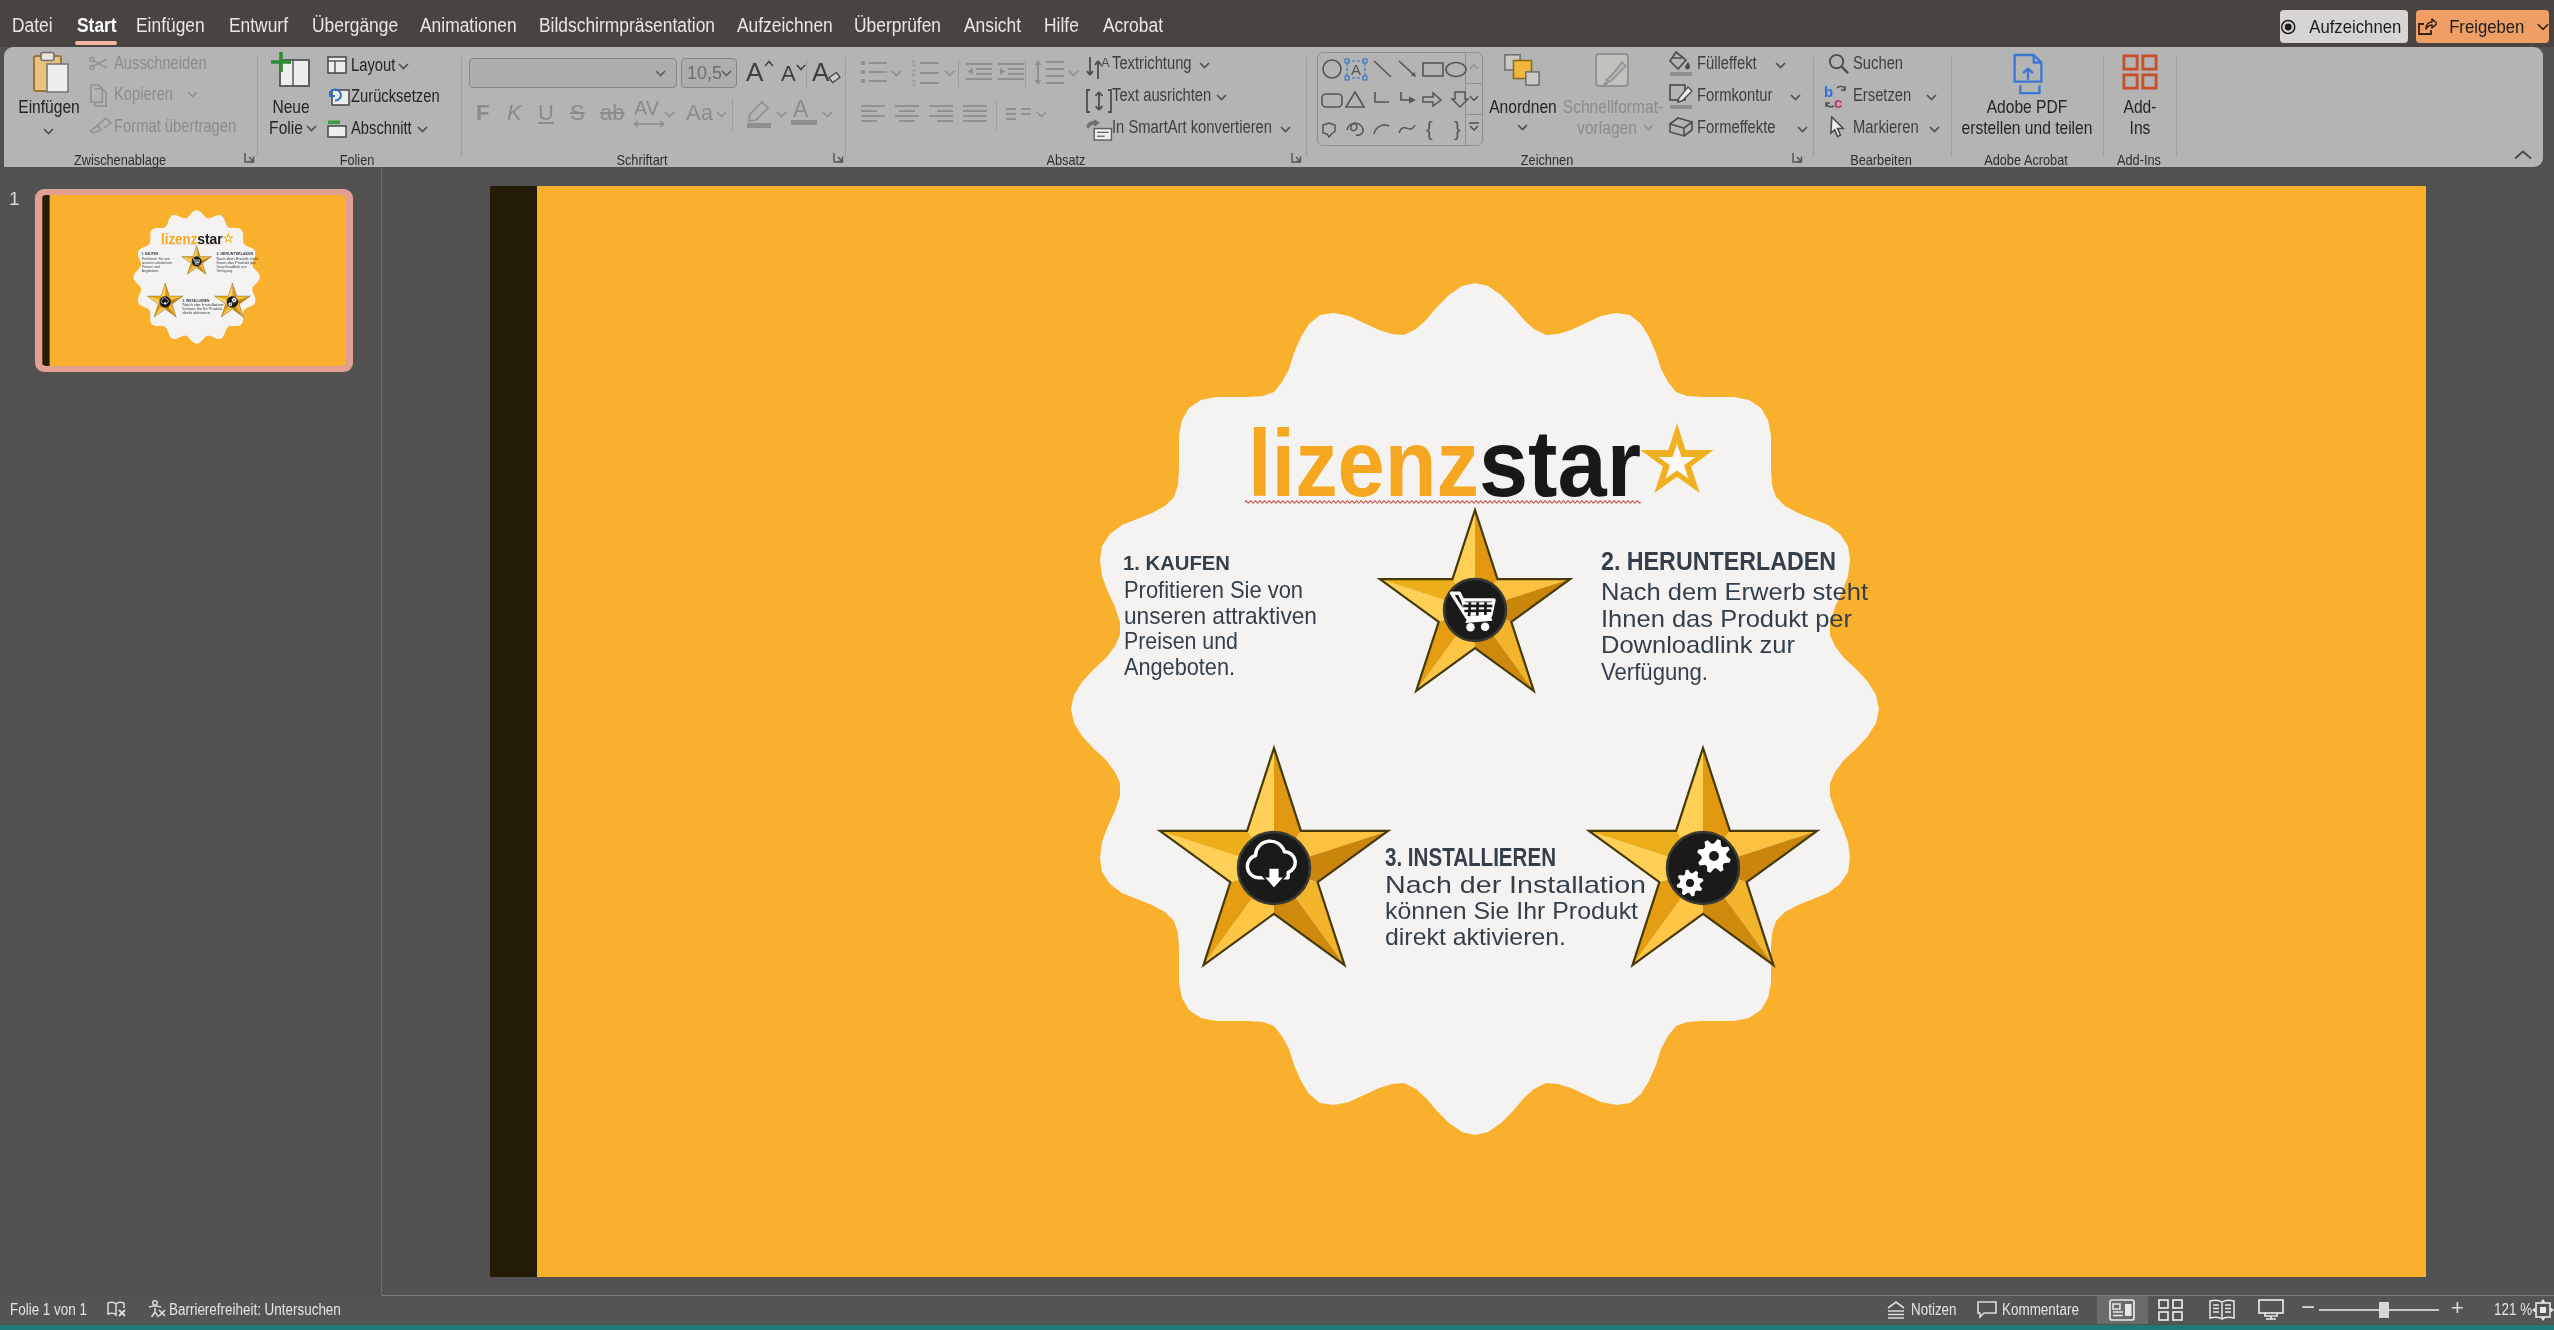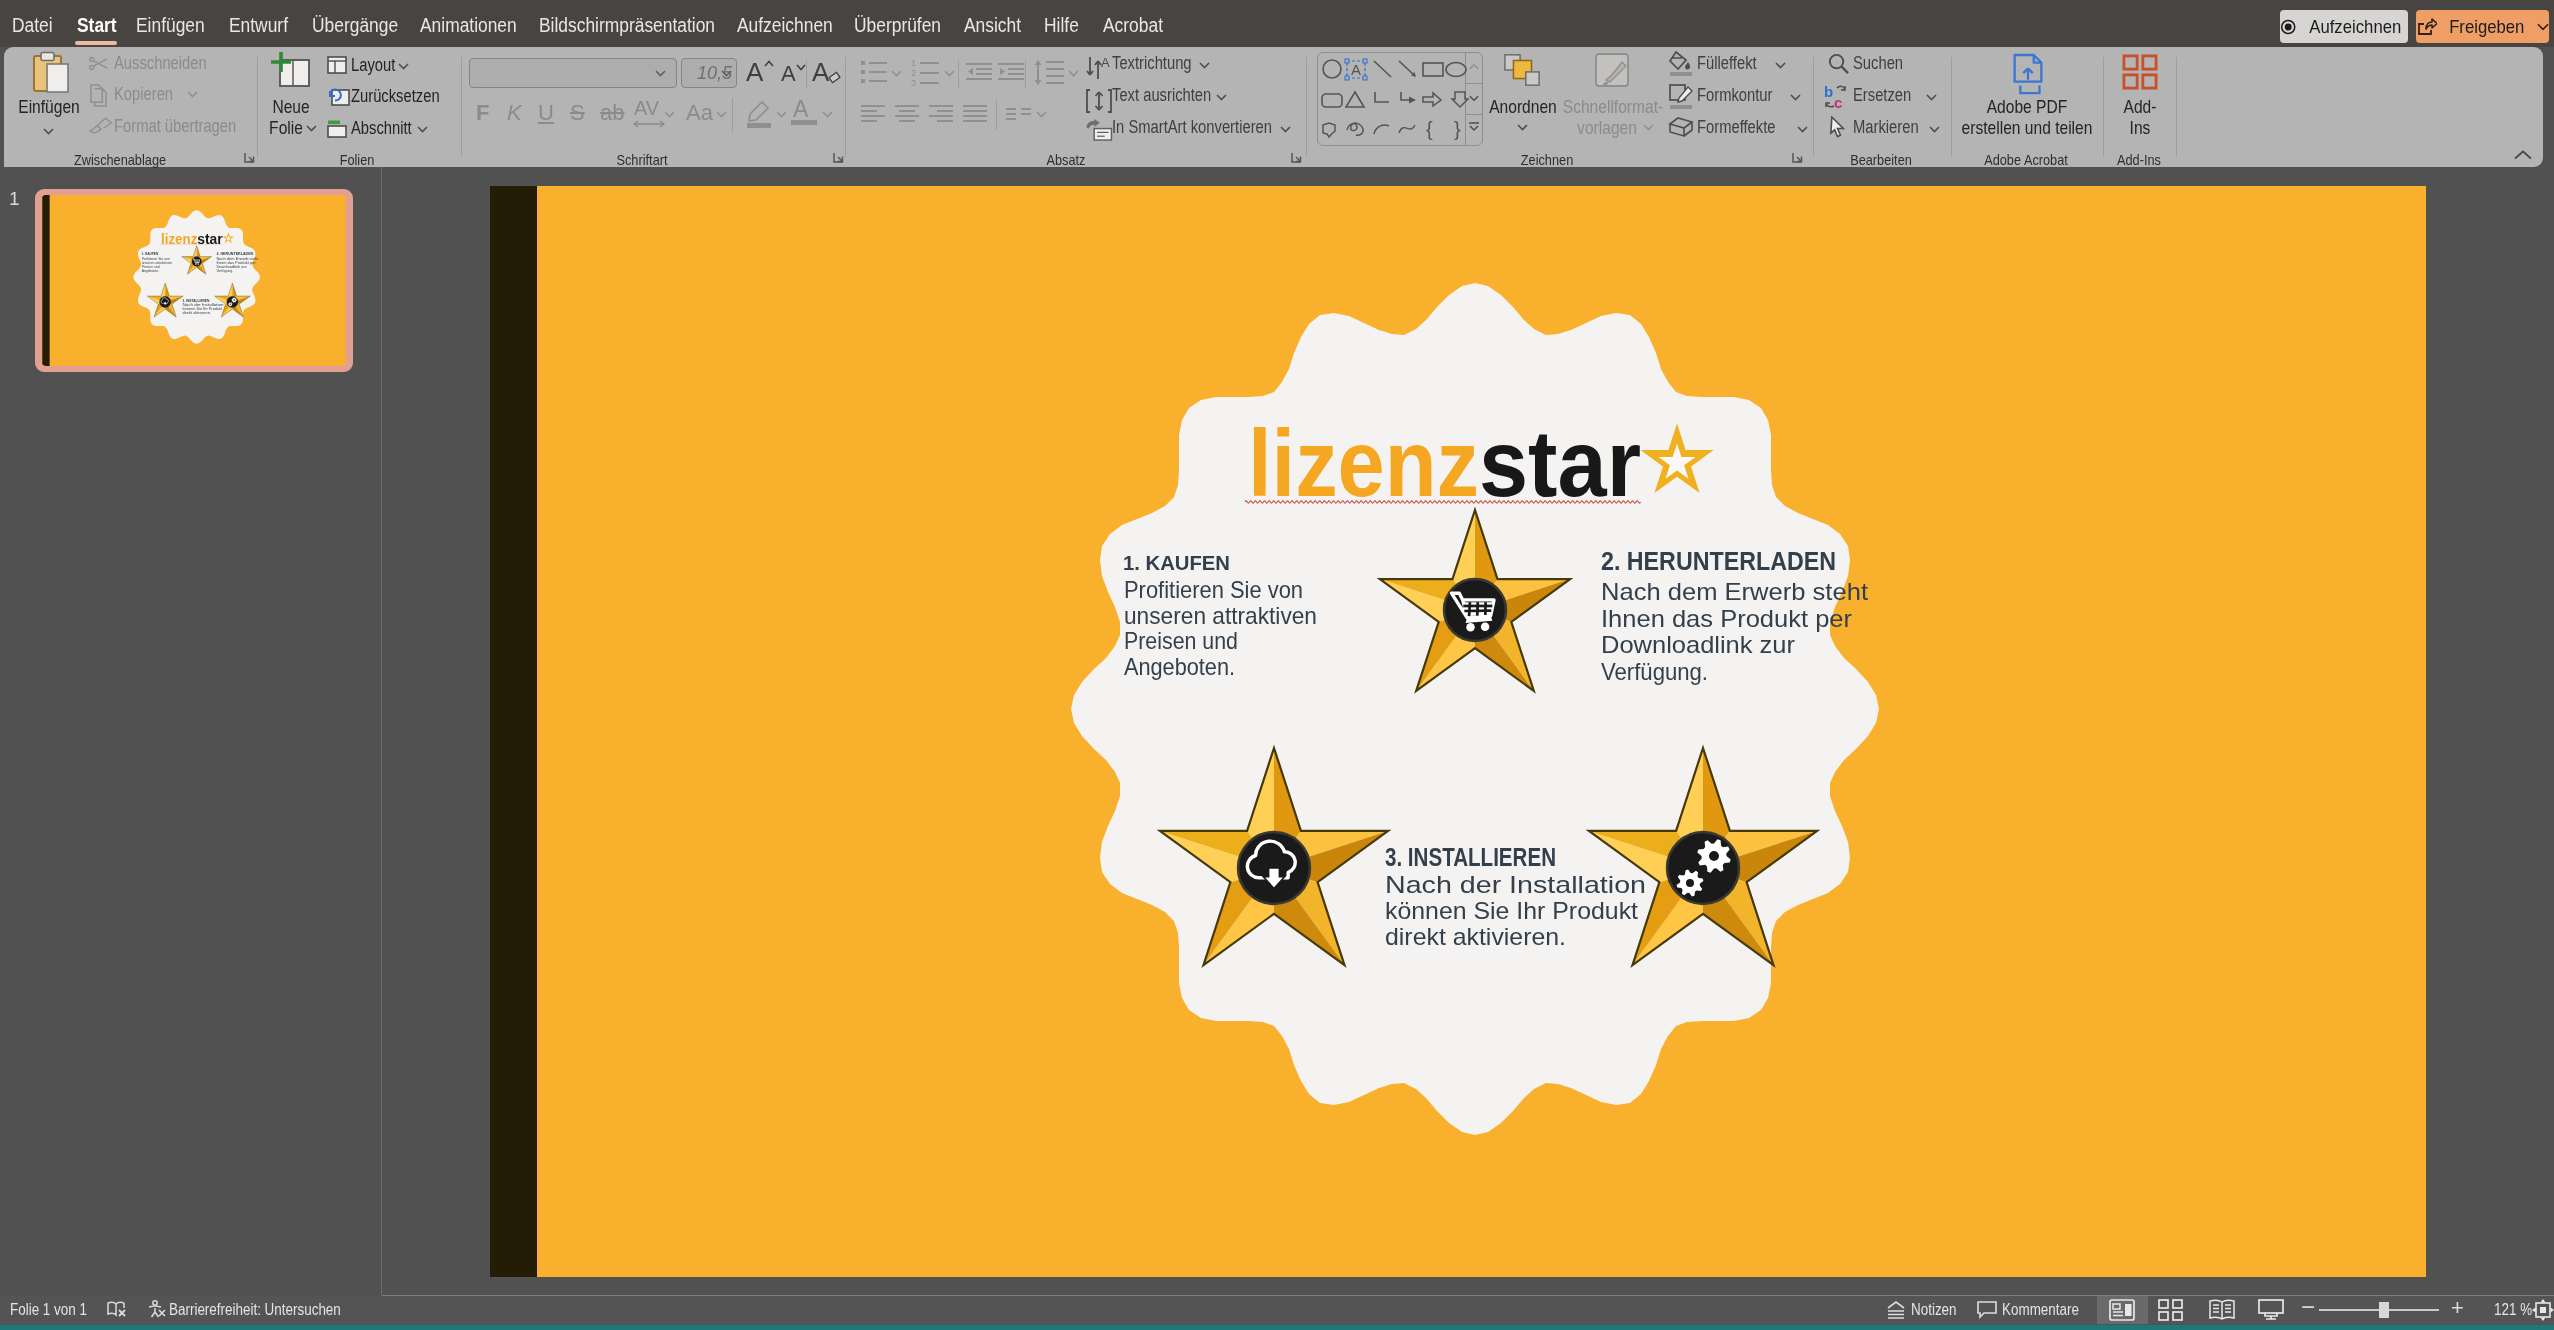--- a/index.html
+++ b/index.html
@@ -137,21 +137,21 @@
 <div class="abs rtx" style="left:351px;top:118px;color:#242424;font-size:18px;">Abschnitt</div>
 <svg class="abs" style="left:417px;top:126px;" width="11" height="7" viewBox="0 0 11 7">
         <path d="M1 1 L5.5 5.5 L10 1" fill="none" stroke="#4e4e4e" stroke-width="1.6"></path>
       </svg>
 <div class="abs glb" style="left:357px;top:151px;">Folien</div>
 <div class="abs" style="left:461px;top:57px;width:1px;height:100px;background:#9e9e9e;"></div>
 <div class="abs" style="left:469px;top:58px;border:1px solid #858585;background:#adadad;border-radius:4px;width:208px;height:30px;"></div>
 <svg class="abs" style="left:655px;top:70px;" width="11" height="7" viewBox="0 0 11 7">
         <path d="M1 1 L5.5 5.5 L10 1" fill="none" stroke="#5f5f5f" stroke-width="1.6"></path>
       </svg>
-<div class="abs" style="left:681px;top:58px;border:1px solid #858585;background:#adadad;border-radius:4px;width:56px;height:30px;"><span style="font-size:18px;color:#6f6f6f;margin-left:15px;line-height:28px;display:inline-block;font-style:italic;">10,5</span></div>
+<div class="abs" style="left:681px;top:58px;border:1px solid #858585;background:#adadad;border-radius:4px;width:56px;height:30px;"><span style="font-size:18px;color:#6f6f6f;margin-left:5px;line-height:28px;display:inline-block;">10,5</span></div>
 <svg class="abs" style="left:721px;top:70px;" width="11" height="7" viewBox="0 0 11 7">
         <path d="M1 1 L5.5 5.5 L10 1" fill="none" stroke="#5f5f5f" stroke-width="1.6"></path>
       </svg>
 <div class="abs" style="left:746px;top:57px;font-size:26px;color:#3f3f3f;">A</div>
       <svg class="abs" style="left:764px;top:60px;" width="10" height="7" viewBox="0 0 10 7">
         <path d="M1 6 L5 1.5 L9 6" fill="none" stroke="#3f3f3f" stroke-width="1.5"></path>
       </svg>
 <div class="abs" style="left:781px;top:61px;font-size:22px;color:#3f3f3f;">A</div>
       <svg class="abs" style="left:796px;top:64px;" width="10" height="7" viewBox="0 0 10 7">
         <path d="M1 1 L5 5.5 L9 1" fill="none" stroke="#3f3f3f" stroke-width="1.5"></path>

